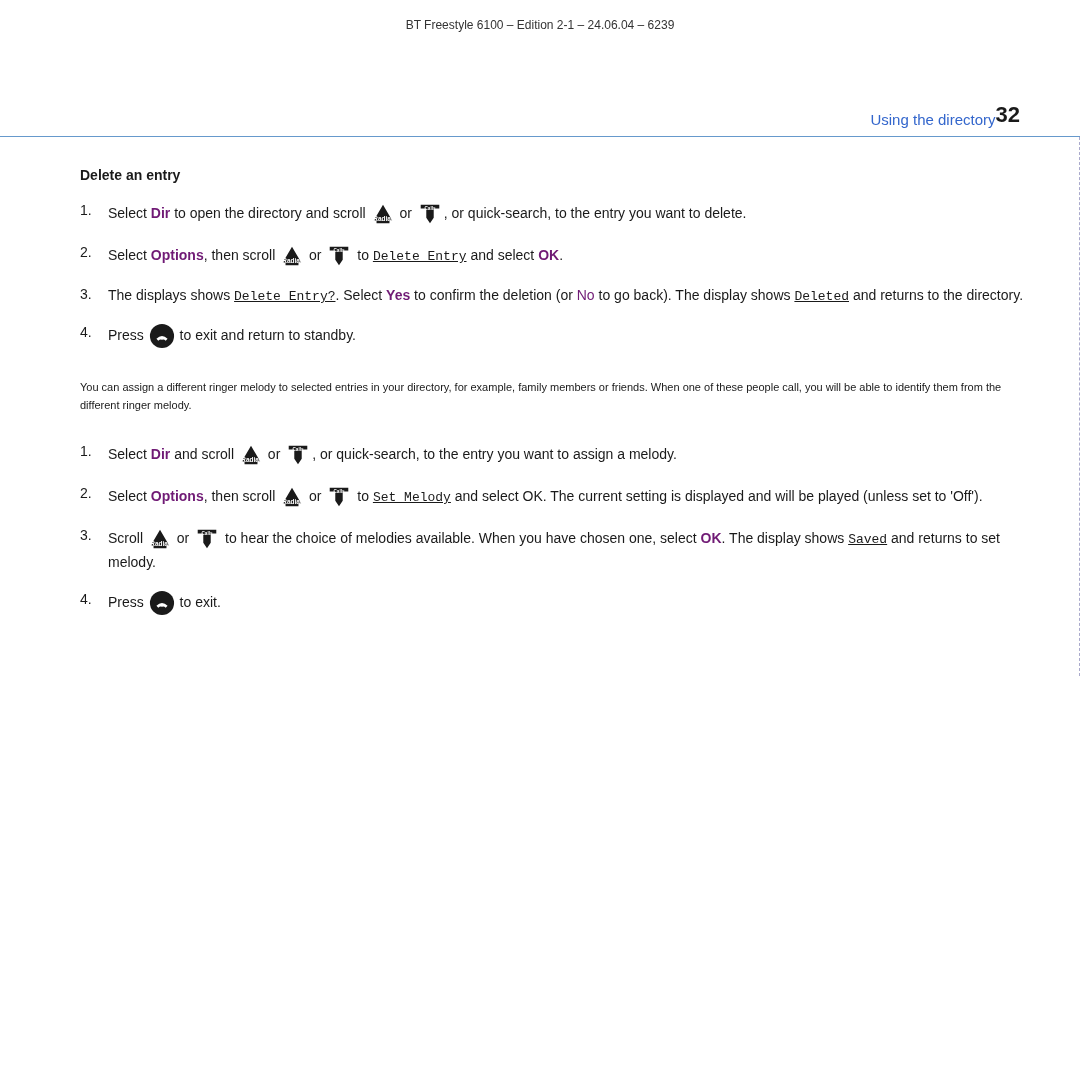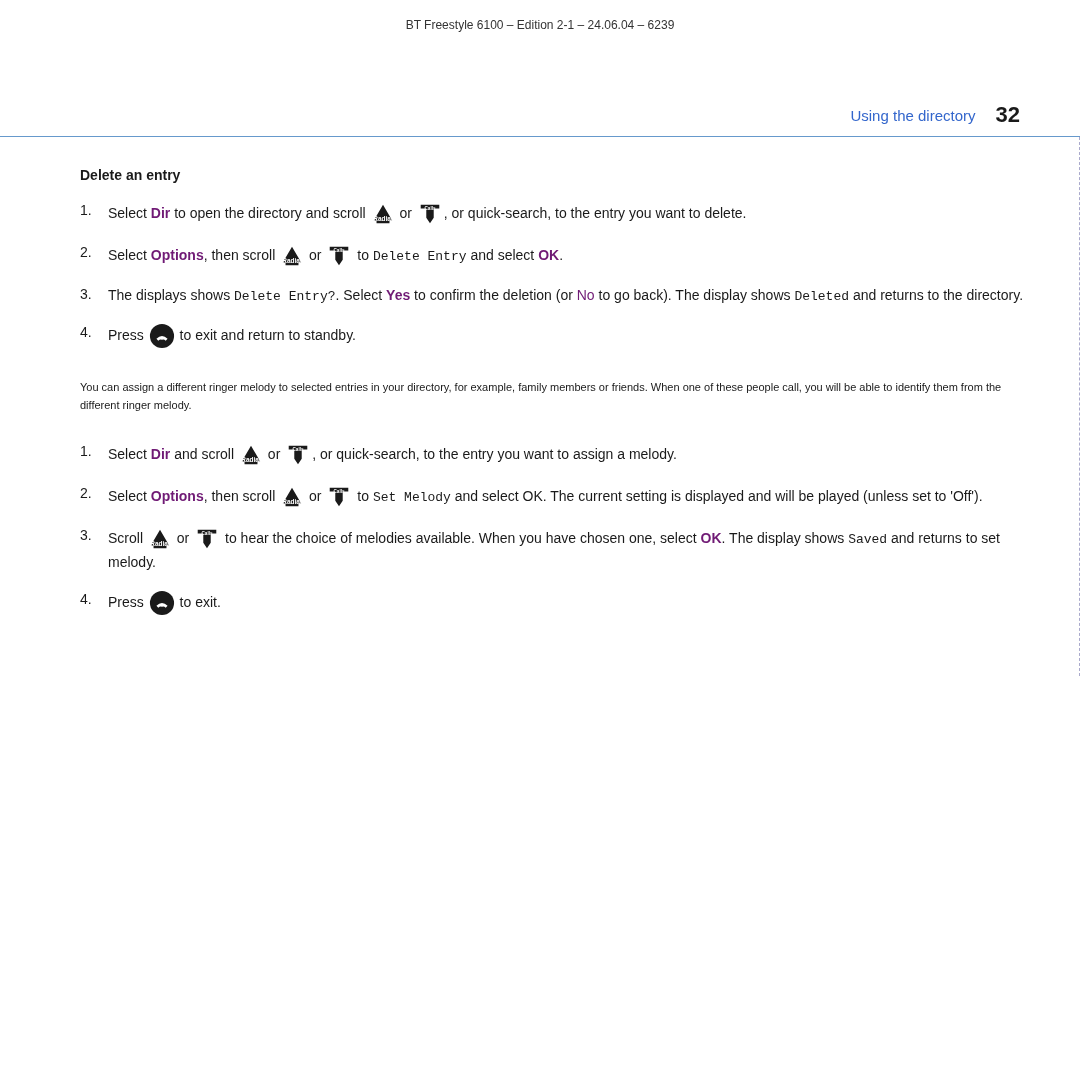--- a/index.html
+++ b/index.html
@@ -24,22 +24,21 @@
     .header-bar {
       display: flex;
       justify-content: flex-end;
       align-items: flex-end;
       padding: 60px 60px 8px 60px;
       border-bottom: 1.5px solid #6699cc;
     }
 
     .header-right {
       display: flex;
-      align-items: center;
-      gap: 20px;
+      align-items: flex-end;
     }
 
     .section-title {
       color: #3366cc;
       font-size: 15px;
     }
 
     .page-number {
       font-size: 22px;
       font-weight: bold;
@@ -101,20 +100,21 @@
       font-weight: bold;
     }
 
     .bold {
       font-weight: normal;
     }
 
     .mono {
       font-family: 'Courier New', monospace;
       font-size: 13px;
+      text-decoration: underline;
       text-decoration-style: solid;
     }
 
     .intro-para {
       font-size: 11px;
       line-height: 1.6;
       margin-bottom: 28px;
     }
 
     

